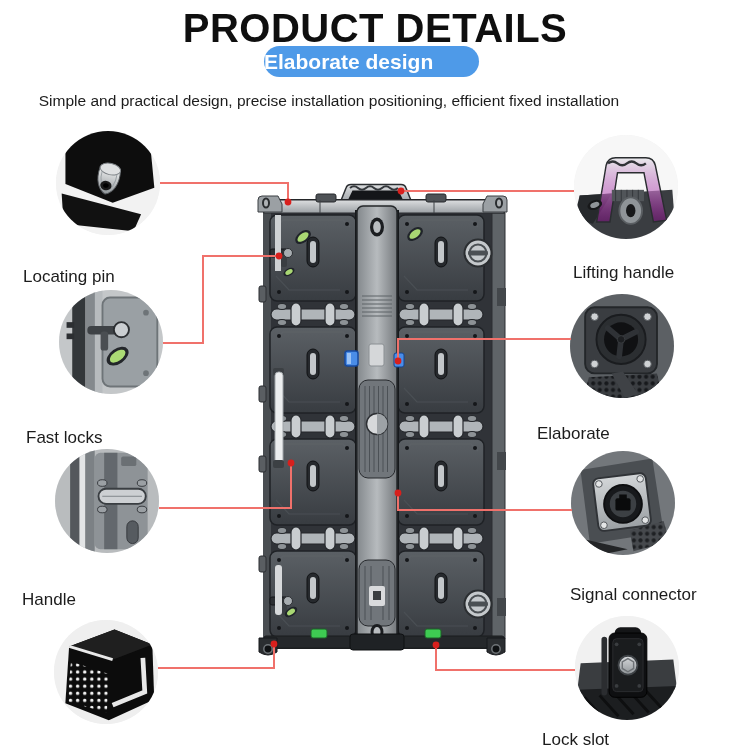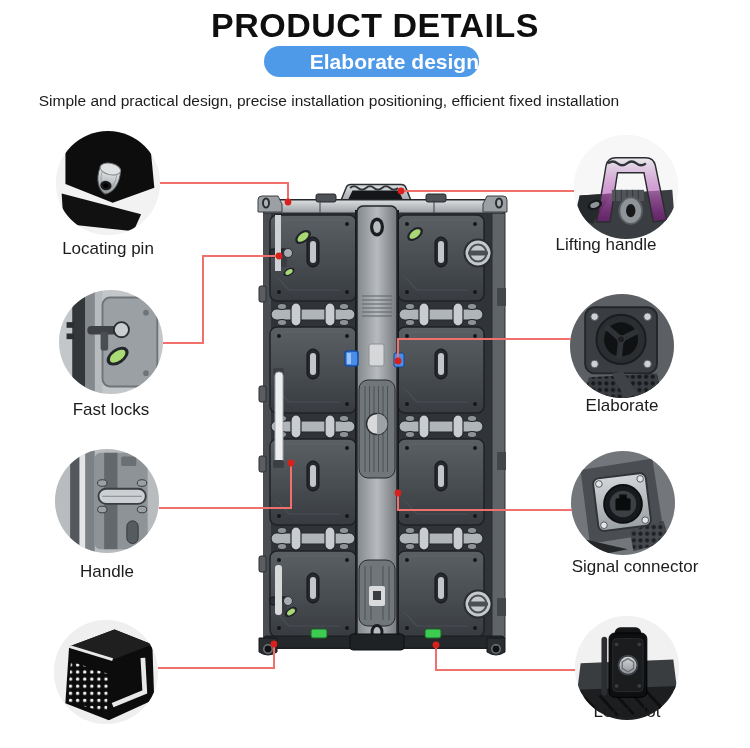--- a/index.html
+++ b/index.html
@@ -1,41 +1,41 @@
 <!DOCTYPE html>
 <html style="--badge-bg: #4e9ae8; --badge-text: #ffffff; --title-text: #0f0f0f; --body-text: #1c1c1c; --callout-line: #f0716b; --callout-dot: #d8201d; --accent-green: #3ecb52; --accent-blue: #4a8de8;"><head>
 <meta charset="utf-8">
 <style>
   html,body{margin:0;padding:0;background:#fff;}
   .page{position:relative;width:750px;height:748px;background:#fff;overflow:hidden;
         font-family:"Liberation Sans",sans-serif;}
   .title{position:absolute;top:6px;left:0;width:750px;margin:0;text-align:center;
-         font-size:34px;font-weight:700;letter-spacing:.5px;color:var(--title-text,#0f0f0f);}
+         font-size:40px;font-weight:700;letter-spacing:.5px;color:var(--title-text,#0f0f0f);}
   .badge{position:absolute;top:46px;left:264px;width:215px;height:31px;border-radius:16px;
          background:var(--badge-bg,#4e9ae8);color:var(--badge-text,#fff);
-         font-size:21px;font-weight:700;text-align:right;line-height:31px;}
+         font-size:21px;font-weight:700;text-align:left;line-height:31px;}
   .subtitle{position:absolute;top:92px;left:0;width:658px;text-align:center;
             font-size:15.5px;color:var(--body-text,#1c1c1c);}
   .photo{position:absolute;width:104px;height:104px;border-radius:50%;overflow:hidden;background:#f2f2f2;}
   .photo svg{display:block;width:104px;height:104px;}
-  .clabel{position:absolute;width:170px;text-align:center;font-size:17px;line-height:22px;
-          color:var(--body-text,#1c1c1c);}
+  .clabel{position:absolute;width:170px;text-align:left;font-size:17px;line-height:22px;
+          color:var(--body-text,#1c1c1c);margin-top:28px;}
   .panel-svg{position:absolute;left:254px;top:180px;}
   .lines{position:absolute;left:0;top:0;width:750px;height:748px;pointer-events:none;}
   .lines path{fill:none;stroke:var(--callout-line,#f0716b);stroke-width:2;}
   .lines circle{fill:var(--callout-dot,#d8201d);}
   
   .pl1{left:56px;top:131px;}  .pl2{left:59px;top:290px;}
   .pl3{left:55px;top:449px;}  .pl4{left:54px;top:620px;}
   .pr1{left:574px;top:135px;} .pr2{left:570px;top:294px;}
   .pr3{left:571px;top:451px;} .pr4{left:575px;top:616px;}
   .ll1{left:23px;top:238px;}  .ll2{left:26px;top:399px;}
   .ll3{left:22px;top:561px;}  .ll4{left:21px;top:719px;}
-  .lr1{left:521px;top:234px;} .lr2{left:537px;top:395px;}
-  .lr3{left:550px;top:556px;} .lr4{left:542px;top:701px;}
+  .lr1{left:573px;top:234px;} .lr2{left:537px;top:395px;}
+  .lr3{left:570px;top:556px;} .lr4{left:542px;top:701px;}
 </style>
 </head>
 <body>
 
 <div class="page">
 
   <h1 class="title">PRODUCT DETAILS</h1>
   <div class="badge">Elaborate design</div>
   <div class="subtitle">Simple and practical design, precise installation positioning, efficient fixed installation</div>
 

